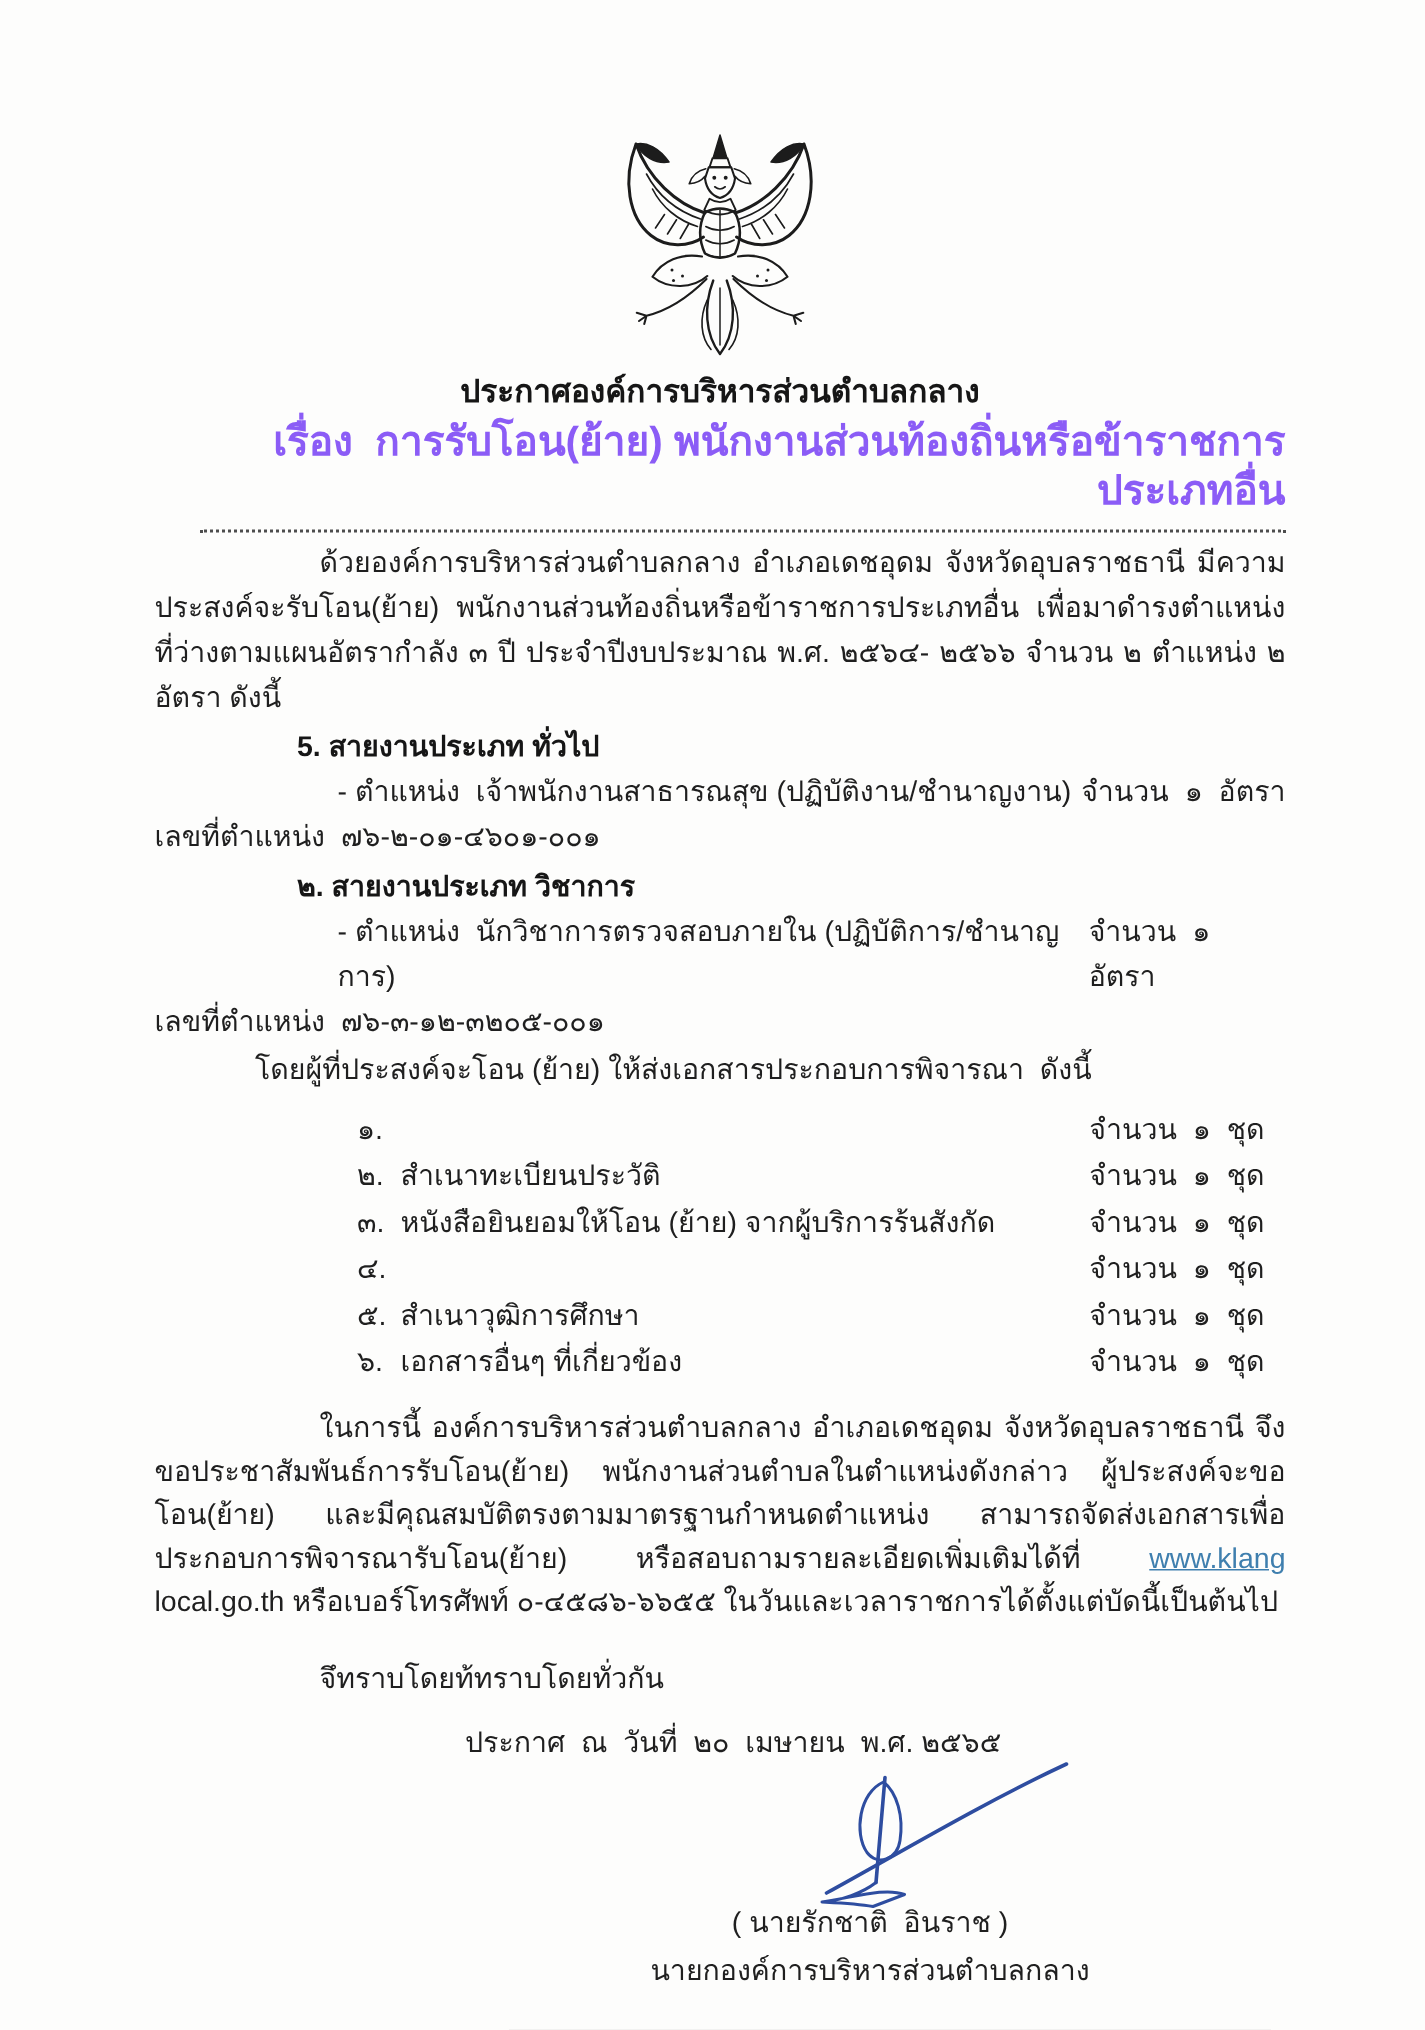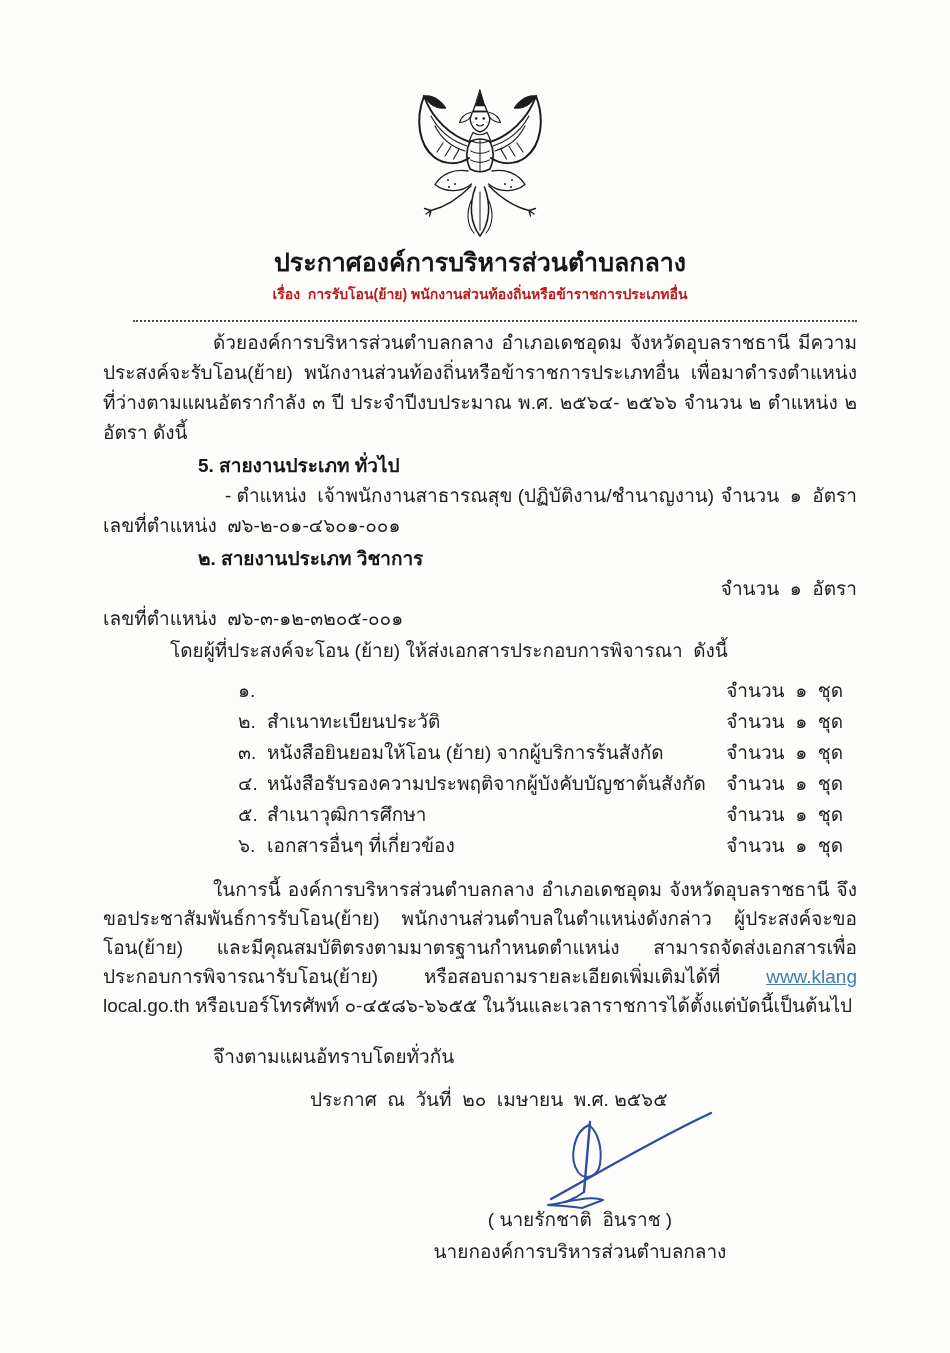--- a/index.html
+++ b/index.html
@@ -10,26 +10,26 @@
     margin:0 auto;
     background:#fdfdfc;
     color:#1f1f1f;
     font-family:"Liberation Sans","DejaVu Sans",sans-serif;
     font-size:19px; line-height:30px;
     padding:0 93px 0 103px;
     overflow:hidden;
   }
   .emblem { width:178px; height:152px; margin:88px auto 0; }
   .doc-title {
-    text-align:center; font-weight:bold; font-size:25px;
+    text-align:center; font-weight:bold; font-size:21px;
     line-height:32px; margin-top:6px; white-space:pre-wrap; color:#161616;
   }
   .doc-subject {
-    text-align:center; font-weight:bold; font-size:14px;
-    line-height:33px; white-space:pre-wrap; color:#b91c1c;
+    text-align:right; font-weight:bold; font-size:27px;
+    line-height:33px; white-space:pre-wrap; color:#8b5cf6;
   }
   .dotline { height:3px; border-bottom:2.5px dotted #4d4d4d; margin:8px 0 5px 30px; }
   .para { text-align:justify; }
   .intro { margin-top:6px; text-indent:110px; }
   .sec-head { font-weight:bold; margin-left:95px; margin-top:3px; white-space:pre-wrap; color:#161616; }
   .pos-row { display:flex;justify-content:center; }
   .pos-left { padding-left:122px; white-space:pre-wrap; }
   .pos-count { margin-left:auto; white-space:pre-wrap; }
   .pos-no { white-space:pre-wrap; }
   .docs-intro { margin-left:67px; margin-top:2px; white-space:pre-wrap; }
@@ -102,20 +102,21 @@
 
   <div class="sec-head">5. สายงานประเภท ทั่วไป</div>
   <div class="pos-row">
     <span class="pos-left">- ตำแหน่ง  เจ้าพนักงานสาธารณสุข (ปฏิบัติงาน/ชำนาญงาน)</span>
     <span class="pos-count">จำนวน  ๑  อัตรา</span>
   </div>
   <div class="pos-no">เลขที่ตำแหน่ง  ๗๖-๒-๐๑-๔๖๐๑-๐๐๑</div>
 
   <div class="sec-head">๒. สายงานประเภท วิชาการ</div>
   <div class="pos-row">
+    <span class="pos-left">- ตำแหน่ง  นักวิชาการตรวจสอบภายใน (ปฏิบัติการ/ชำนาญการ)</span>
     <span class="pos-count">จำนวน  ๑  อัตรา</span>
   </div>
   <div class="pos-no">เลขที่ตำแหน่ง  ๗๖-๓-๑๒-๓๒๐๕-๐๐๑</div>
 
   <div class="docs-intro">โดยผู้ที่ประสงค์จะโอน (ย้าย) ให้ส่งเอกสารประกอบการพิจารณา  ดังนี้</div>
 
   <div class="doc-list">
     <div class="doc-row">
       <span class="doc-no">๑.</span>
       <span class="doc-count">จำนวน  ๑  ชุด</span>
@@ -125,38 +126,37 @@
       <span class="doc-name">สำเนาทะเบียนประวัติ</span>
       <span class="doc-count">จำนวน  ๑  ชุด</span>
     </div>
     <div class="doc-row">
       <span class="doc-no">๓.</span>
       <span class="doc-name">หนังสือยินยอมให้โอน (ย้าย) จากผู้บริการร้นสังกัด</span>
       <span class="doc-count">จำนวน  ๑  ชุด</span>
     </div>
     <div class="doc-row">
       <span class="doc-no">๔.</span>
-      <span class="doc-name">หนังสือรับรองความประพฤติจากผู้บังคับบัญชาต้นสังกัด</span>
       <span class="doc-count">จำนวน  ๑  ชุด</span>
     </div>
     <div class="doc-row">
       <span class="doc-no">๕.</span>
       <span class="doc-name">สำเนาวุฒิการศึกษา</span>
       <span class="doc-count">จำนวน  ๑  ชุด</span>
     </div>
     <div class="doc-row">
       <span class="doc-no">๖.</span>
       <span class="doc-name">เอกสารอื่นๆ ที่เกี่ยวข้อง</span>
       <span class="doc-count">จำนวน  ๑  ชุด</span>
     </div>
   </div>
 
   <p class="para closing"><span>ในการนี้ องค์การบริหารส่วนตำบลกลาง อำเภอเดชอุดม จังหวัดอุบลราชธานี จึงขอประชาสัมพันธ์การรับโอน(ย้าย) พนักงานส่วนตำบลในตำแหน่งดังกล่าว ผู้ประสงค์จะขอโอน(ย้าย) และมีคุณสมบัติตรงตามมาตรฐานกำหนดตำแหน่ง สามารถจัดส่งเอกสารเพื่อประกอบการพิจารณารับโอน(ย้าย) หรือสอบถามรายละเอียดเพิ่มเติมได้ที่ </span><a class="weblink">www.klang</a><span> local.go.th หรือเบอร์โทรศัพท์ ๐-๔๕๘๖-๖๖๕๕ ในวันและเวลาราชการได้ตั้งแต่บัดนี้เป็นต้นไป</span></p>
 
-  <div class="announce">จึางตามแผนอ้ทราบโดยทั่วกัน</div>
+  <div class="announce">จึทราบโดยท้ทราบโดยทั่วกัน</div>
   <div class="dateline">ประกาศ  ณ  วันที่  ๒๐  เมษายน  พ.ศ. ๒๕๖๕</div>
 
   <div class="sig-area">
     <svg class="sig-svg" width="185" height="100" viewBox="0 0 185 100" aria-hidden="true">
       <g fill="none" stroke="#2e4da0" stroke-width="2.4" stroke-linecap="round" stroke-linejoin="round">
         <path d="M18 90 C 62 66 122 30 178 4"></path>
         <path d="M56 16 C 40 23 36 50 45 63 C 52 72 65 68 67 55 C 69.5 39 65 23 56 16" stroke-width="2"></path>
         <path d="M57 13 L 51 83"></path>
         <path d="M51 83 C 42 90 28 95 15 96 C 36 93 57 86 70 91 L 49 99 C 38 97 25 96.5 15 96" stroke-width="2"></path>
       </g>

